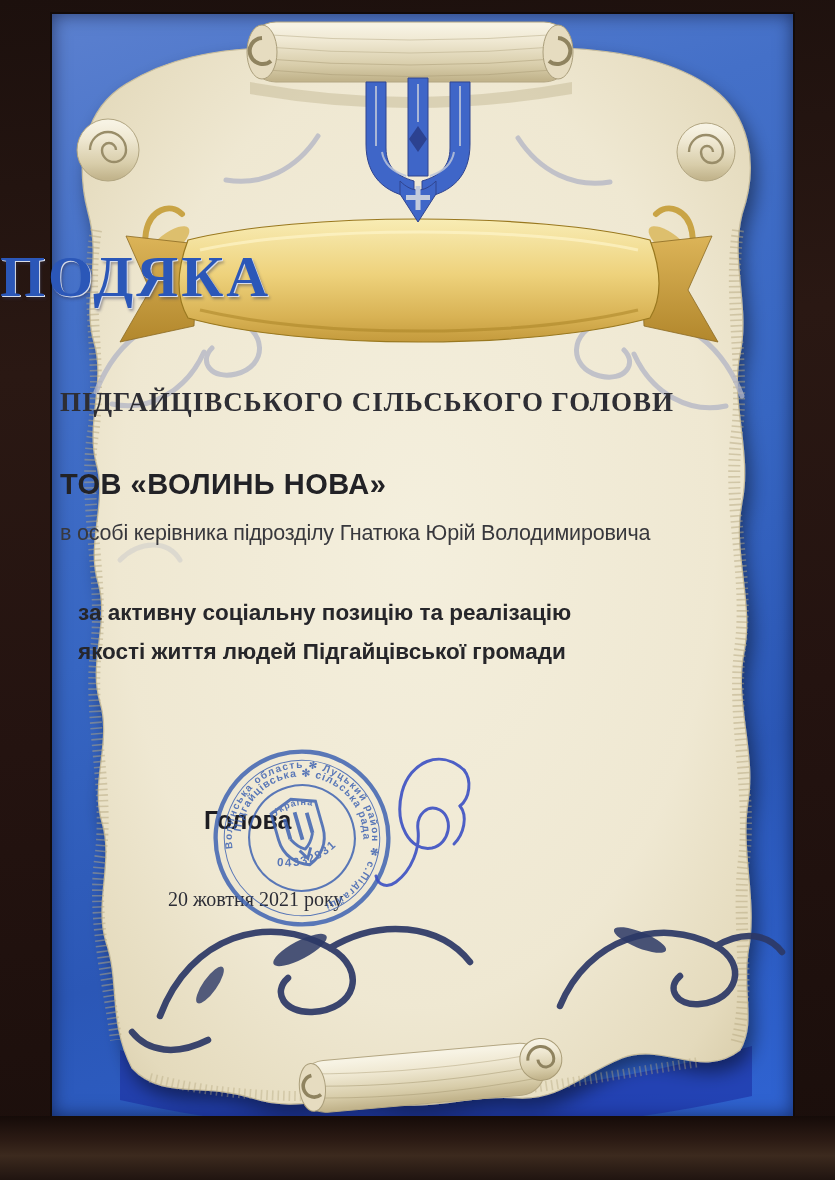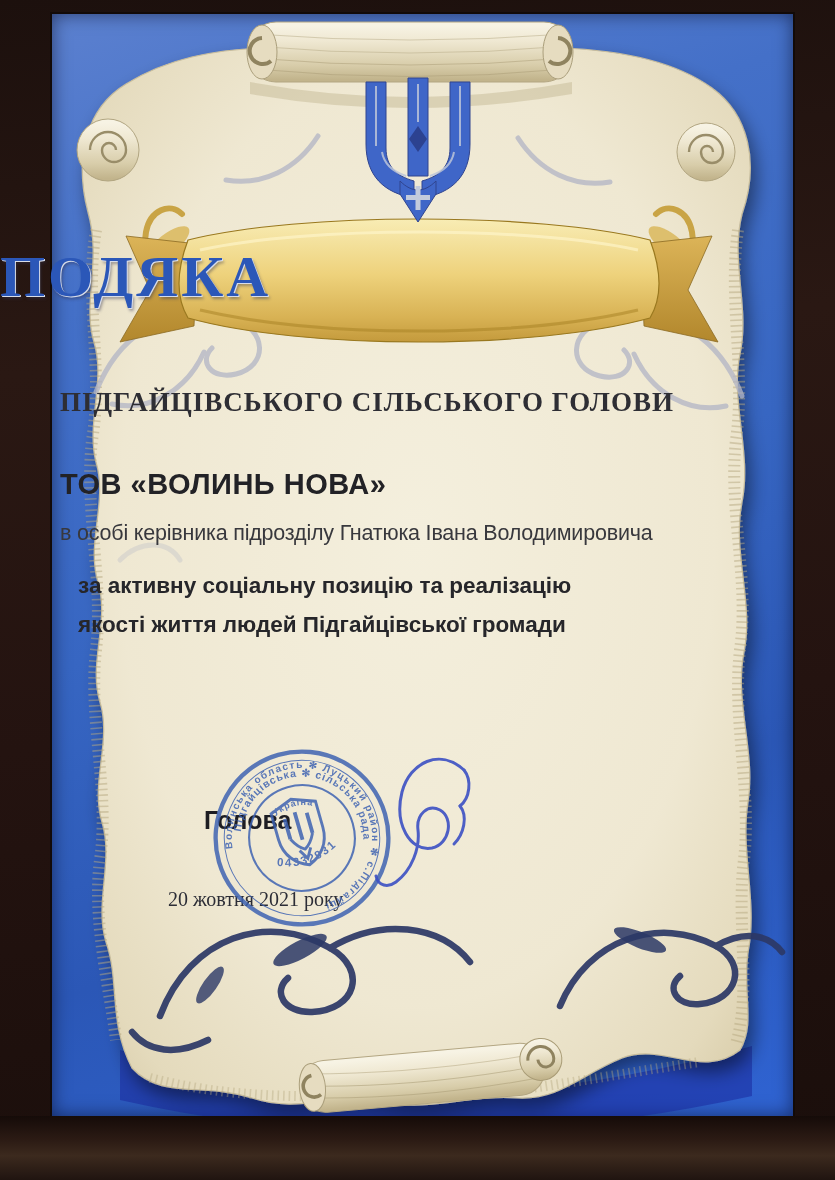--- a/index.html
+++ b/index.html
@@ -16,21 +16,21 @@
   .layer{position:absolute;left:0;top:0;width:835px;height:1180px;pointer-events:none;}
   .abs{position:absolute;}
   .txt{color:#26262b;}
   #title{left:0;top:233px;width:835px;height:88px;line-height:88px;
          font-family:"Liberation Serif",serif;font-weight:bold;font-size:58px;letter-spacing:3px;
          color:#2b57b8;text-shadow:1px 1px 0 #d8dde9,2px 3px 3px rgba(50,50,80,.45);}
   #subtitle{left:60px;top:363px;width:715px;font-family:"Liberation Serif",serif;
             font-weight:bold;font-size:27px;letter-spacing:1px;color:#2e2e34;margin-top:24px;}
   #recipient{left:60px;top:468px;width:715px;font-size:29px;font-weight:bold;letter-spacing:.5px;color:#222226;}
   #recipient-line{left:60px;top:521px;width:715px;font-size:21.5px;color:#38383d;letter-spacing:-.2px;}
-  #citation{left:78px;top:566px;width:680px;font-size:22.5px;font-weight:bold;line-height:39px;color:#26262a;}
+  #citation{left:78px;top:593px;width:680px;font-size:22.5px;font-weight:bold;line-height:39px;color:#26262a;}
   #signer-title{left:168px;top:806px;width:200px;text-align:left;font-size:25px;font-weight:bold;color:#1d1d22;margin-left:36px;}
   #place{left:168px;top:853px;width:220px;text-align:left;font-family:"Liberation Serif",serif;font-size:20px;color:#30313b;}
   #date{left:168px;top:888px;width:300px;text-align:left;font-family:"Liberation Serif",serif;font-size:20px;color:#2c2d36;}
   #signer-name{left:480px;top:808px;width:280px;font-size:24px;font-weight:bold;letter-spacing:.5px;color:#1f1f24;}
   #emblem{left:352px;top:74px;width:132px;height:152px;}
   #stamp{left:204px;top:742px;width:196px;height:192px;opacity:.84;}
   #signature{left:352px;top:740px;width:140px;height:172px;}
 </style>
 </head>
 <body>
@@ -175,21 +175,21 @@
       <g fill="#c3cbdc" stroke="none">
         <rect x="63.5" y="112" width="5" height="24"></rect>
         <rect x="54" y="121" width="24" height="5"></rect>
       </g>
     </svg>
   </div>
 
   <div class="abs txt" id="title">ПОДЯКА</div>
   <div class="abs txt" id="subtitle">ПІДГАЙЦІВСЬКОГО СІЛЬСЬКОГО ГОЛОВИ</div>
   <div class="abs txt" id="recipient">ТОВ «ВОЛИНЬ НОВА»</div>
-  <div class="abs txt" id="recipient-line">в особі керівника підрозділу Гнатюка Івана Володимировича</div>
+  <div class="abs txt" id="recipient-line">в особі керівника підрозділу Гнатюка Юрій Володимировича</div>
   <div class="abs txt" id="citation">
     <div>за активну соціальну позицію та реалізацію</div>
     <div>якості життя людей Підгайцівської громади</div>
   </div>
   <div class="abs txt" id="signer-title">Голова</div>
   <div class="abs txt" id="date">20 жовтня 2021 року</div>
 
   <div class="abs" id="stamp">
     <svg width="196" height="192" viewBox="0 0 200 200">
       <defs>

